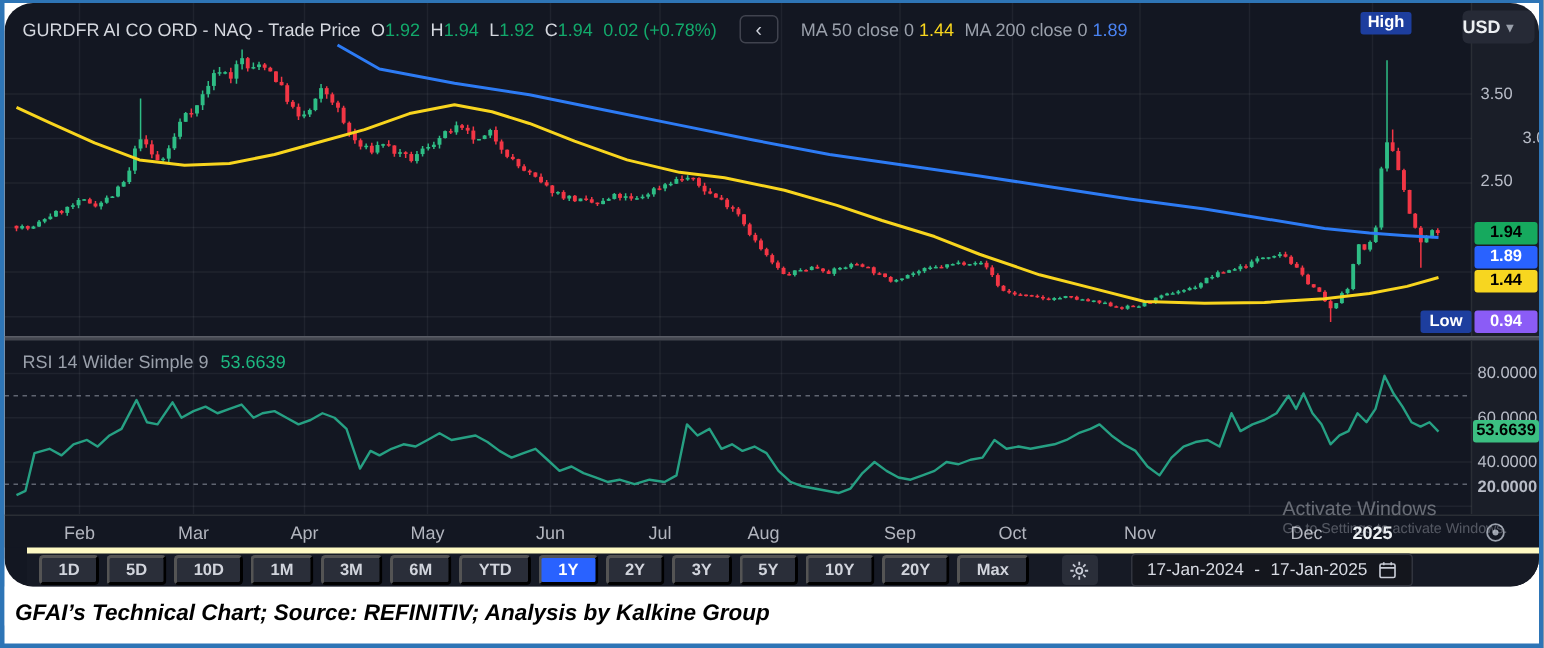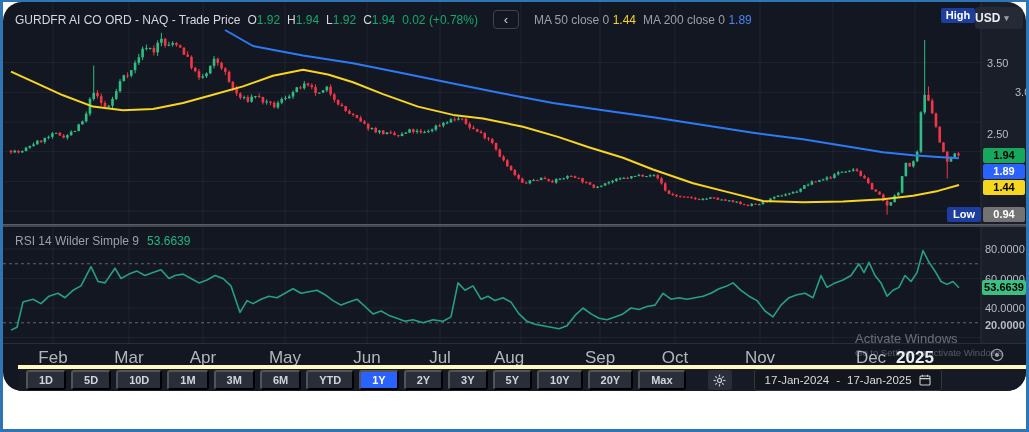--- a/index.html
+++ b/index.html
@@ -39,21 +39,21 @@
   .badge { position: absolute; width: 34px; height: 15px; line-height: 15px; text-align: center;
            font-size: 11px; font-weight: bold; color: #fff; background: #1d3e9e; border-radius: 2px; z-index: 6; }
   .usd-button { position: absolute; left: 972px; top: 5px; width: 48px; height: 22px; background: #262a36;
                 border-radius: 4px; color: #eceff2; font-size: 12px; font-weight: bold; display: flex;
                 align-items: center; gap: 4px; z-index: 7; cursor: pointer; }
   .usd-button .car { font-size: 9px; color: #9aa0ab; }
 
   
   .time-axis { position: absolute; left: 0; top: 341px; width: 1023px; height: 22px;
                border-top: 1px solid #2a2e35; background: #131722; }
-  .month { position: absolute; top: 4px; transform: translateX(-50%); font-size: 17px; color: #b2b5be; }
+  .month { position: absolute; top: 4px; transform: translateX(-50%); font-size: 12px; color: #b2b5be; }
   .month.bold { color: #eceff2; font-weight: bold; }
   .axis-settings { position: absolute; left: 986px; top: 3px; width: 16px; height: 16px; cursor: pointer; }
 
   
   .toolbar { position: absolute; left: 15px; top: 363px; width: 1023px; height: 26px; display: flex;
              align-items: center; gap: 22px; padding-left: 8px; border-top: 4px solid #fef9c3; background: #161a25; }
   .range-btn { height: 20px; padding: 0 11px; display: inline-flex; align-items: center; border-radius: 3px;
                background: #2a2e39; color: #d1d4dc; font-size: 11px; font-weight: bold; cursor: pointer; }
   .range-btn.selected { background: #2962ff; color: #fff; }
   .tool-gear { width: 24px; height: 20px; border-radius: 3px; background: #2a2e39; display: inline-flex;
@@ -619,33 +619,33 @@
         <span><span class="lbl">L</span><span class="grn">1.92</span></span>
         <span><span class="lbl">C</span><span class="grn">1.94</span></span>
         <span class="grn">0.02 (+0.78%)</span>
         <button class="chev-btn">
           <span>‹</span>
         </button>
         <span><span class="gray">MA 50 close 0</span>&nbsp;<span class="yel">1.44</span></span>
         <span><span class="gray">MA 200 close 0</span>&nbsp;<span class="blu">1.89</span></span>
       </div>
 
-      <div class="badge" style="left:904px; top:6px;margin-left:34px;">High</div>
+      <div class="badge" style="left:904px; top:6px;">High</div>
 
       <div class="usd-button">
         <span>USD</span>
         <span class="car">▾</span>
       </div>
     <div class="tick" style="top: 54.6562px;">3.50</div>
         <div class="tick" style="top: 84.3438px; margin-left: 28px;">3.00</div>
-        <div class="tick" style="top: 126px; text-align: right;">2.50</div>
+        <div class="tick" style="top: 113px; text-align: right;">2.50</div>
         <div class="tag" style="top: 145.781px; color: rgb(0, 0, 0); background: rgb(22, 169, 94);">1.94</div>
         <div class="tag" style="top: 161.781px; color: rgb(255, 255, 255); background: rgb(41, 98, 255);">1.89</div>
         <div class="tag" style="top: 177.781px; color: rgb(0, 0, 0); background: rgb(247, 214, 32);">1.44</div>
-        <div class="tag" style="top: 205.156px; color: rgb(255, 255, 255); background: #737373;">0.94</div>
+        <div class="tag" style="top: 205.156px; color: rgb(255, 255, 255); background: #8b5cf6;">0.94</div>
         <div class="badge" style="left: 944px; top: 205.156px;">Low</div>
       </div>
 
     <div class="pane-separator"></div>
 
     <div class="rsi-pane">
       <svg id="rsi-svg" class="pane-svg" width="1023" height="116" viewBox="0 0 1023 116">
           <g>
             <line x1="50" y1="0" x2="50" y2="116" stroke="rgba(255,255,255,0.055)" stroke-width="1"></line>
             <line x1="126" y1="0" x2="126" y2="116" stroke="rgba(255,255,255,0.055)" stroke-width="1"></line>
@@ -744,13 +744,14 @@
         </svg>
       </span>
     </div>
 
     <div class="watermark">
       <div class="l1">Activate Windows</div>
       <div class="l2">Go to Settings to activate Windows.</div>
     </div>
   </div>
 
+  <div class="caption">GFAI’s Technical Chart; Source: REFINITIV; Analysis by Kalkine Group</div>
 </div>
 
 </body></html>

